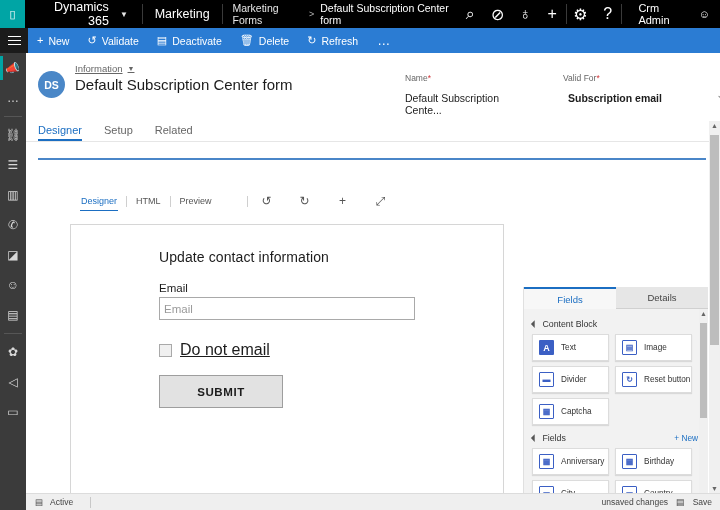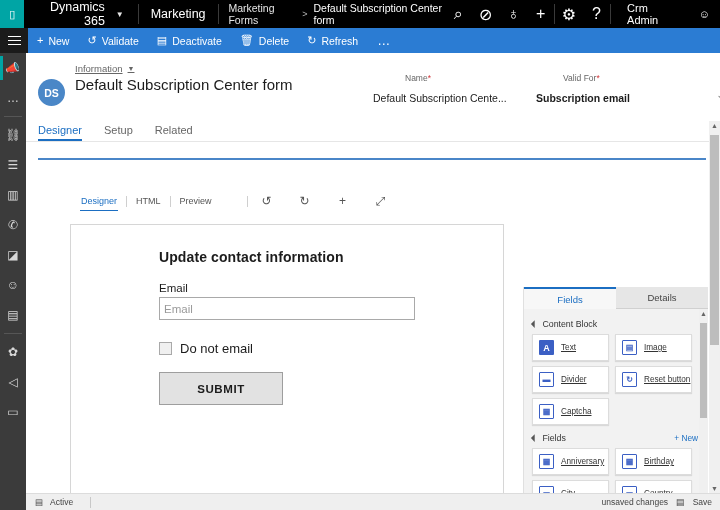--- a/index.html
+++ b/index.html
@@ -36,21 +36,21 @@
     padding-left: 10px; font-size: 10.5px; color: #e6e6e6;
   }
   .crumbs .c2 { color: #ffffff; }
   .crumbs .sep { color: #b9b9b9; font-size: 9px; }
   .topicons { margin-left: auto; display: flex; align-items: center; height: 28px; }
   .ticon {
     width: 30px; height: 28px; display: flex; align-items: center;
     justify-content: center; color: #ffffff;
   }
   .user {
-    display: flex; align-items: center; gap: 25px; padding: 0 10px 0 16px;
+    display: flex; align-items: center; gap: 13px; padding: 0 10px 0 16px;
     font-size: 11px; color: #ffffff;
   }
 
   
   .cmdbar {
     position: absolute; top: 28px; left: 0; width: 720px; height: 25px;
     background: #2b7cd3; display: flex; align-items: center;
     color: #ffffff;
   }
   .hamburger {
@@ -84,33 +84,33 @@
     position: absolute; top: 53px; left: 26px; width: 694px; height: 457px;
     background: #ffffff; overflow: hidden;
   }
   .header {
     position: relative; height: 63px; padding: 10px 14px 0 12px;
     display: flex; align-items: flex-start;
   }
   .avatar {
     width: 27px; height: 27px; border-radius: 50%; background: #4a87c7;
     color: #ffffff; font-size: 10.5px; font-weight: 700;
-    display:flex; align-items:center; justify-content:center; margin-top: 16px;
+    display:flex; align-items:center; justify-content:center; margin-top: 8px;
   }
   .titlewrap { margin-left: 10px; }
   .subtitle { font-size: 9.5px; color: #666666; display:flex; align-items:center; gap:5px;text-decoration:underline; }
   .subtitle .chev { font-size: 7px; color:#666; }
   .maintitle { font-size: 15px; color: #1c1c1c; margin-top: 2px; font-weight: 400; }
 
   .hfields { margin-left: auto; display: flex; gap: 0; padding-top: 10px; }
   .hfield { width: 158px; }
   .hfield.wide { width: 175px; position: relative; }
   .flabel { font-size: 8.5px; color: #666666; margin-left: 32px; }
   .flabel .req { color: #d13438; }
-  .fvalue { font-size: 10.5px; color: #1c1c1c; margin-top: 9px; }
+  .fvalue { font-size: 10.5px; color: #1c1c1c; margin-top: 9px; margin-left: 32px; }
   .fvalue.bold { font-weight: 600; padding-left: 5px; }
   .hchev { position: absolute; right: -18px; top: 17px; font-size: 9px; color: #666; }
 
   
   .tabs {
     display: flex; gap: 22px; padding: 0 0 0 12px; height: 26px;
     align-items: flex-end; border-bottom: 1px solid #e6e6e6;
   }
   .tab { font-size: 11px; color: #666666; padding-bottom: 5px; position: relative; }
   .tab.sel { color: #1b6ec2; }
@@ -134,30 +134,30 @@
 
   
   .canvasWrap {
     position: absolute; left: 32px; top: 64px; right: 0; bottom: -25px;
     display: flex;
   }
   .canvas {
     width: 434px; background: #ffffff; border: 1px solid #d6d6d6;
     padding: 24px 0 0 88px;
   }
-  .formTitle { font-size: 14px; font-weight: 700; color: #1c1c1c; letter-spacing:.1px; }
+  .formTitle { font-size: 14px; font-weight: 400; color: #1c1c1c; letter-spacing:.1px; }
   .fieldLabel { font-size: 11.5px; color: #1c1c1c; margin-top: 17px; }
   .textInput {
     margin-top: 3px; width: 256px; height: 23px; border: 1px solid #a9a9a9;
     background: #ffffff; font-size: 11.5px; color: #9a9a9a;
     padding: 0 4px; display: flex; align-items: center; font-family: "Liberation Sans", sans-serif;
   }
   .checkRow { display:flex; align-items:center; gap:8px; margin-top: 21px; }
   .checkBox { width: 13px; height: 13px; border: 1px solid #a9a9a9; background: #f0f0f0; }
-  .checkLabel { font-size: 13px; color: #1c1c1c; }
+  .checkLabel { font-size: 16px; color: #1c1c1c; text-decoration: underline; }
   .submitBtn {
     margin-top: 16px; width: 124px; height: 33px; background: #e2e2e2;
     border: 1px solid #9e9e9e; font-size: 11.5px; font-weight: 700; color:#1c1c1c;
     display:flex; align-items:center; justify-content:center; letter-spacing:.6px;
   }
 
   
   .toolbox {
     position: absolute; left: 497px; top: 234px; width: 185px; height: 257px;
     background: #f2f2f2; border-left: 1px solid #e0e0e0;
@@ -179,21 +179,21 @@
     width: 77px; height: 27px; background: #ffffff; border: 1px solid #dcdcdc;
     box-shadow: 0 1px 1px rgba(0,0,0,.10);
     display: flex; align-items: center; padding-left: 6px; gap: 7px;
   }
   .tileIcon {
     width: 15px; height: 15px; background: #3b5fc4; color:#fff;
     display:flex; align-items:center; justify-content:center;
     font-size: 9px; font-weight: 700; border-radius: 1px;
   }
   .tileIcon.hollow { background:#fff; border:1.6px solid #3b5fc4; color:#3b5fc4; font-size:8px; }
-  .tileLabel { font-size: 8.2px; color: #333; text-decoration: underline; }
+  .tileLabel { font-size: 8.2px; color: #333; }
 
   
   .sbTrack { position: absolute; background: #f0f0f0; }
   .sbThumb { position: absolute; background: #bdbdbd; }
   .sbArrow { position:absolute; font-size:7px; color:#666; text-align:center; width:100%; }
 
   
   .statusbar {
     position: absolute; left: 26px; bottom: 0; width: 694px; height: 17px;
     background: #efefef; border-top: 1px solid #dcdcdc;

